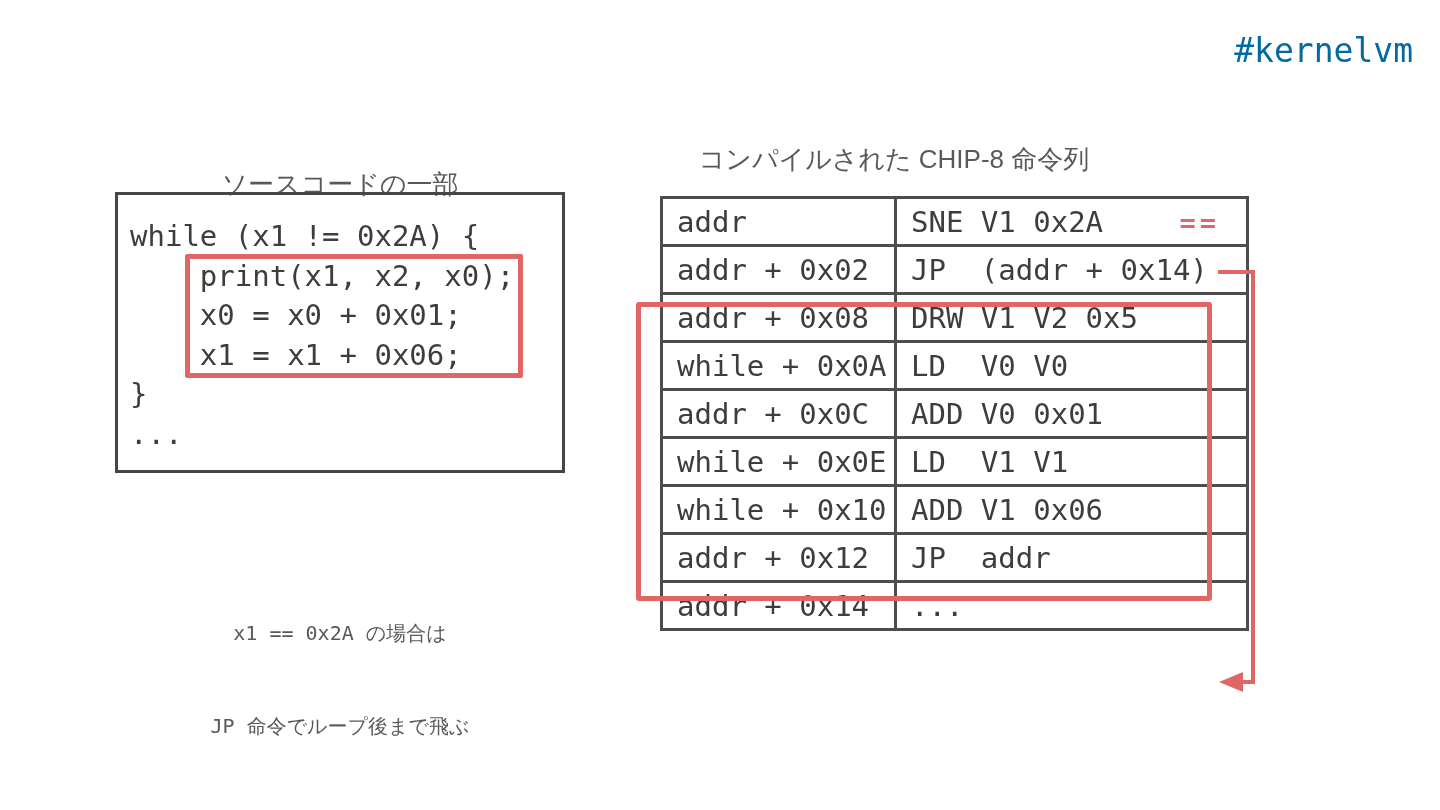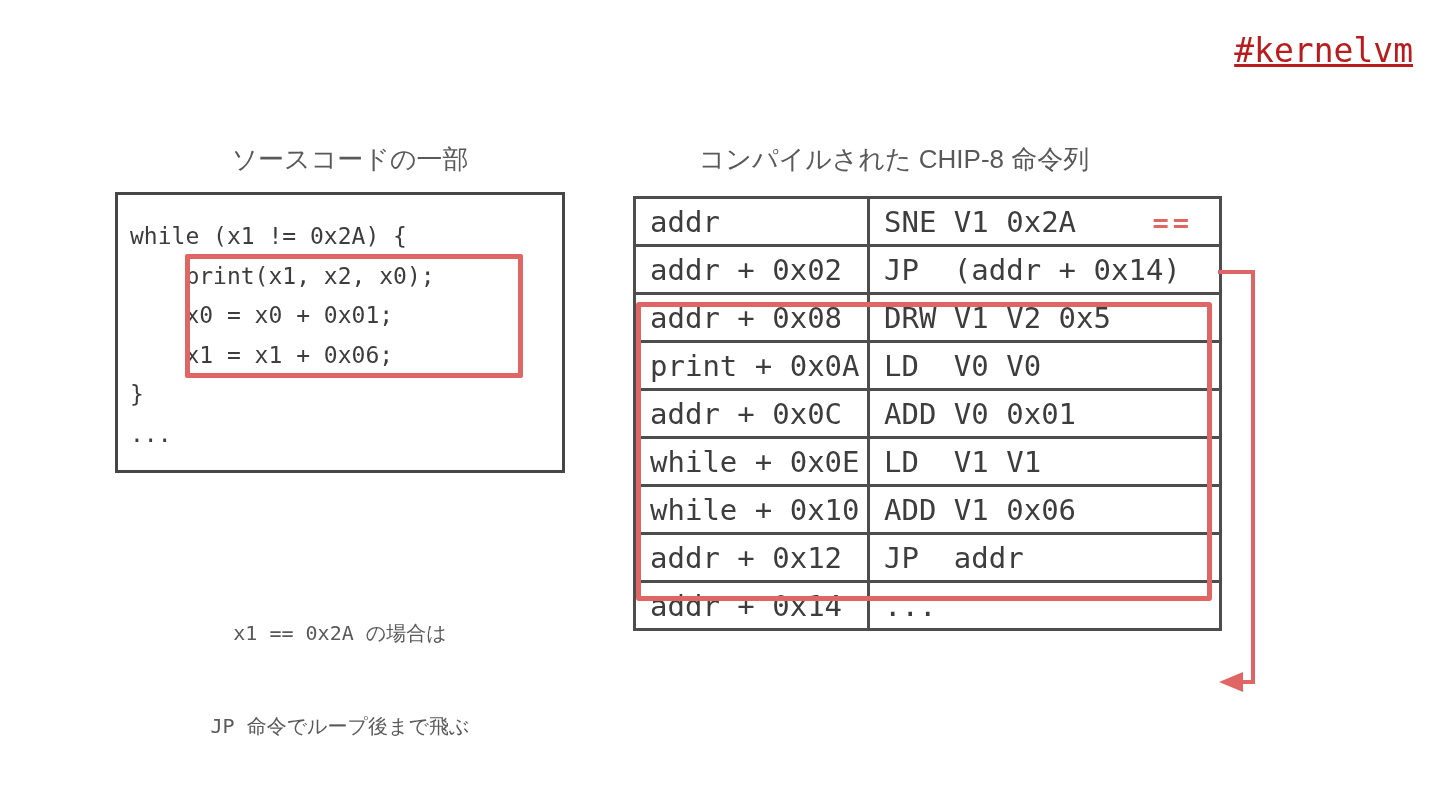--- a/index.html
+++ b/index.html
@@ -11,45 +11,44 @@
     background: #ffffff;
     overflow: hidden;
     font-family: "DejaVu Sans Mono", monospace;
   }
   .hashtag {
     position: absolute;
     top: 31px;
     right: 27px;
     font-family: "DejaVu Sans Mono", monospace;
     font-size: 33px;
-    color: #b91c1c;
-    text-decoration: underline;
+    color: #0369a1;
   }
   .heading {
     position: absolute;
     top: 142px;
     font-family: "Liberation Sans", "DejaVu Sans", sans-serif;
     font-size: 26px;
     color: #595959;
     text-align: center;
     white-space: pre;
   }
-  .left-heading  { left: 125px; width: 450px; }
+  .left-heading  { left: 115px; width: 450px; margin-top: 25px; }
   .right-heading { left: 601px; width: 586px; }
 
   .code-box {
     position: absolute;
     left: 115px;
     top: 192px;
     width: 450px;
     height: 281px;
     border: 3px solid #464646;
     padding: 22px 0 0 12px;
     font-family: "DejaVu Sans Mono", monospace;
-    font-size: 23px;
+    font-size: 29px;
     line-height: 39.6px;
     color: #3d3d3d;
   }
   .code-line { white-space: pre; }
 
   .code-red-box {
     position: absolute;
     left: 185px;
     top: 254px;
     width: 338px;
@@ -66,21 +65,21 @@
     text-align: center;
     font-family: "DejaVu Sans Mono", "Liberation Sans", sans-serif;
     font-size: 20px;
     line-height: 31px;
     color: #595959;
     white-space: pre;
   }
 
   .instr-table {
     position: absolute;
-    left: 633px;
+    left: 660px;
     top: 196px;
     width: 586px;
     border-collapse: collapse;
     table-layout: fixed;
     font-family: "DejaVu Sans Mono", monospace;
     font-size: 29px;
     color: #3d3d3d;
   }
   .instr-table td {
     border: 3px solid #4d4d4d;
@@ -163,21 +162,21 @@
       </tr>
       <tr>
         <td>addr + 0x02</td>
         <td>JP  (addr + 0x14)</td>
       </tr>
       <tr>
         <td>addr + 0x08</td>
         <td>DRW V1 V2 0x5</td>
       </tr>
       <tr>
-        <td>print + 0x0A</td>
+        <td>while + 0x0A</td>
         <td>LD  V0 V0</td>
       </tr>
       <tr>
         <td>addr + 0x0C</td>
         <td>ADD V0 0x01</td>
       </tr>
       <tr>
         <td>while + 0x0E</td>
         <td>LD  V1 V1</td>
       </tr>

